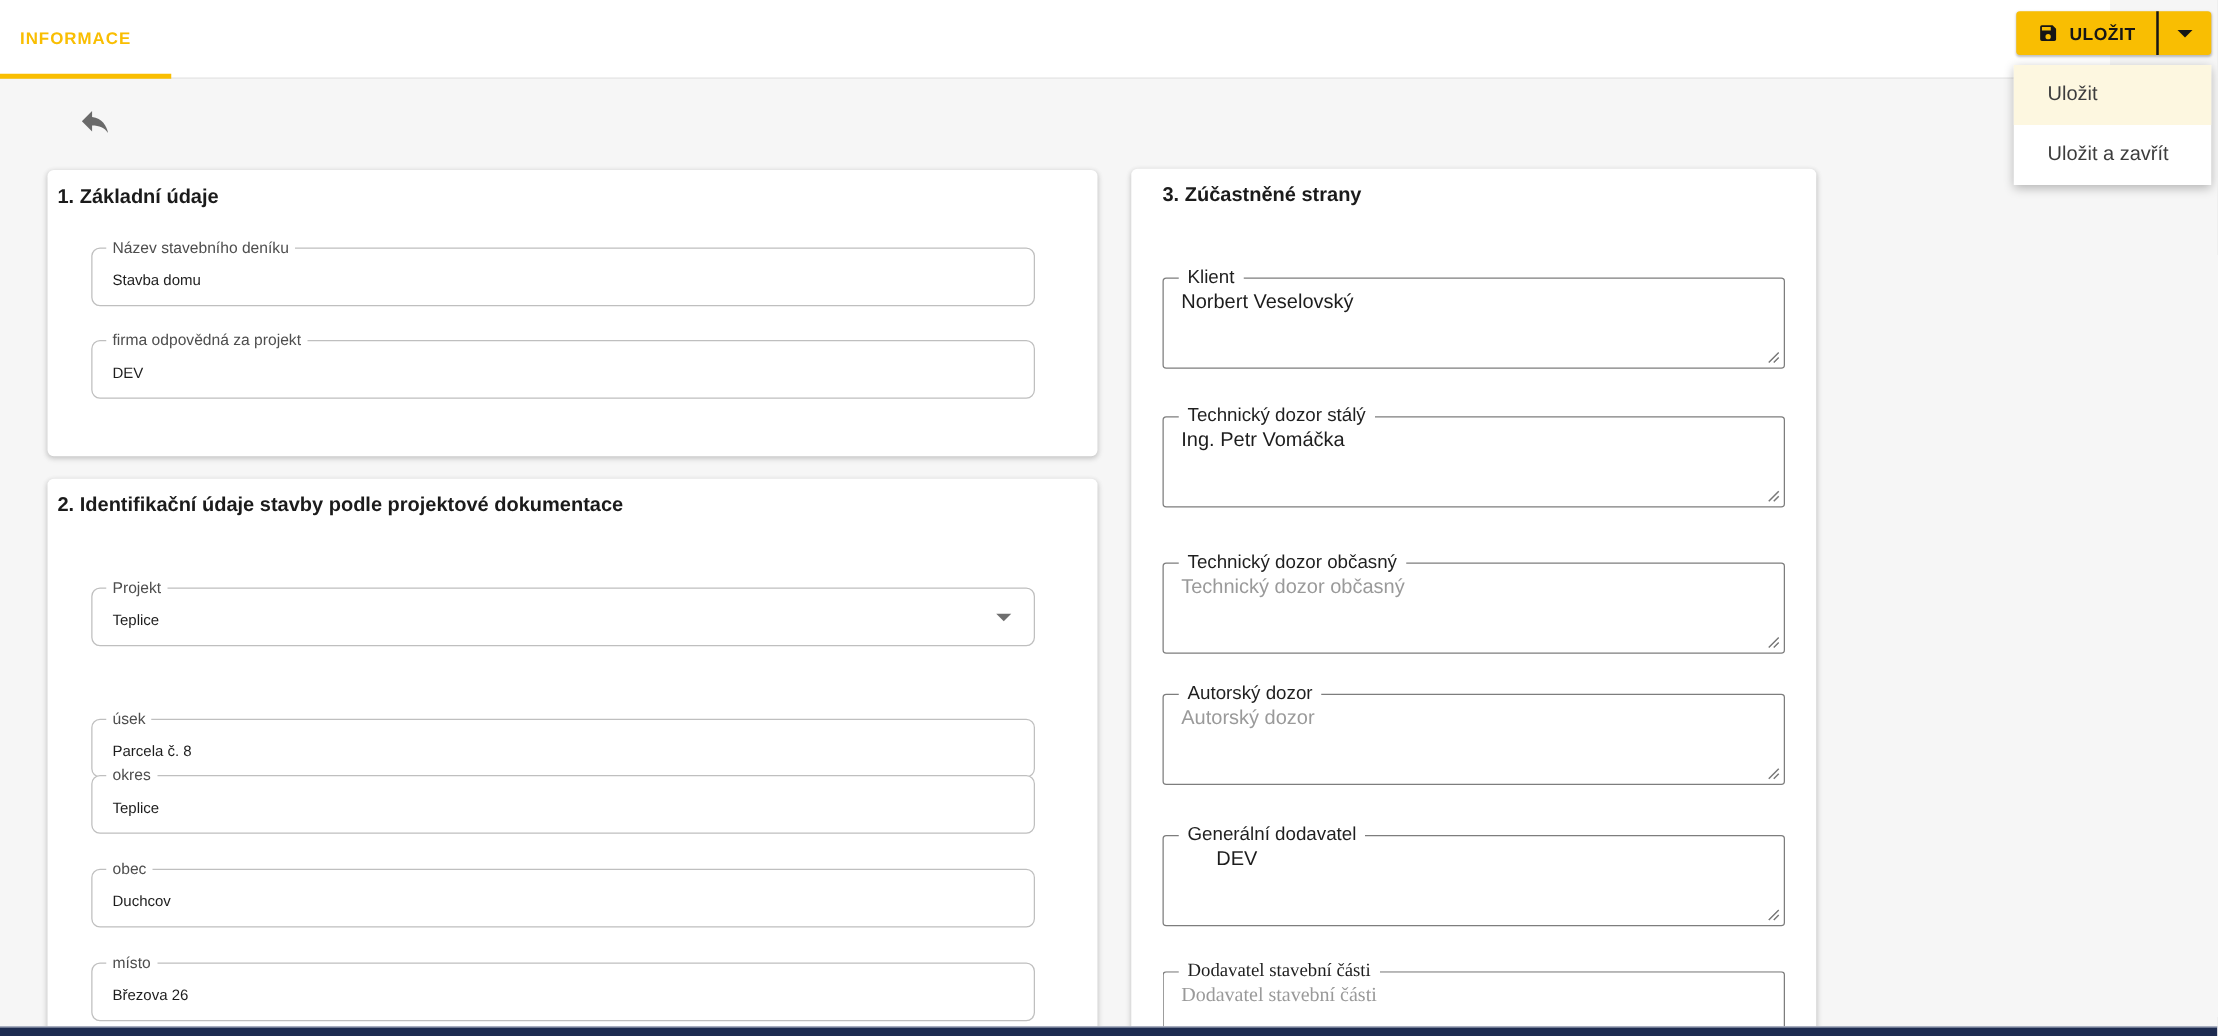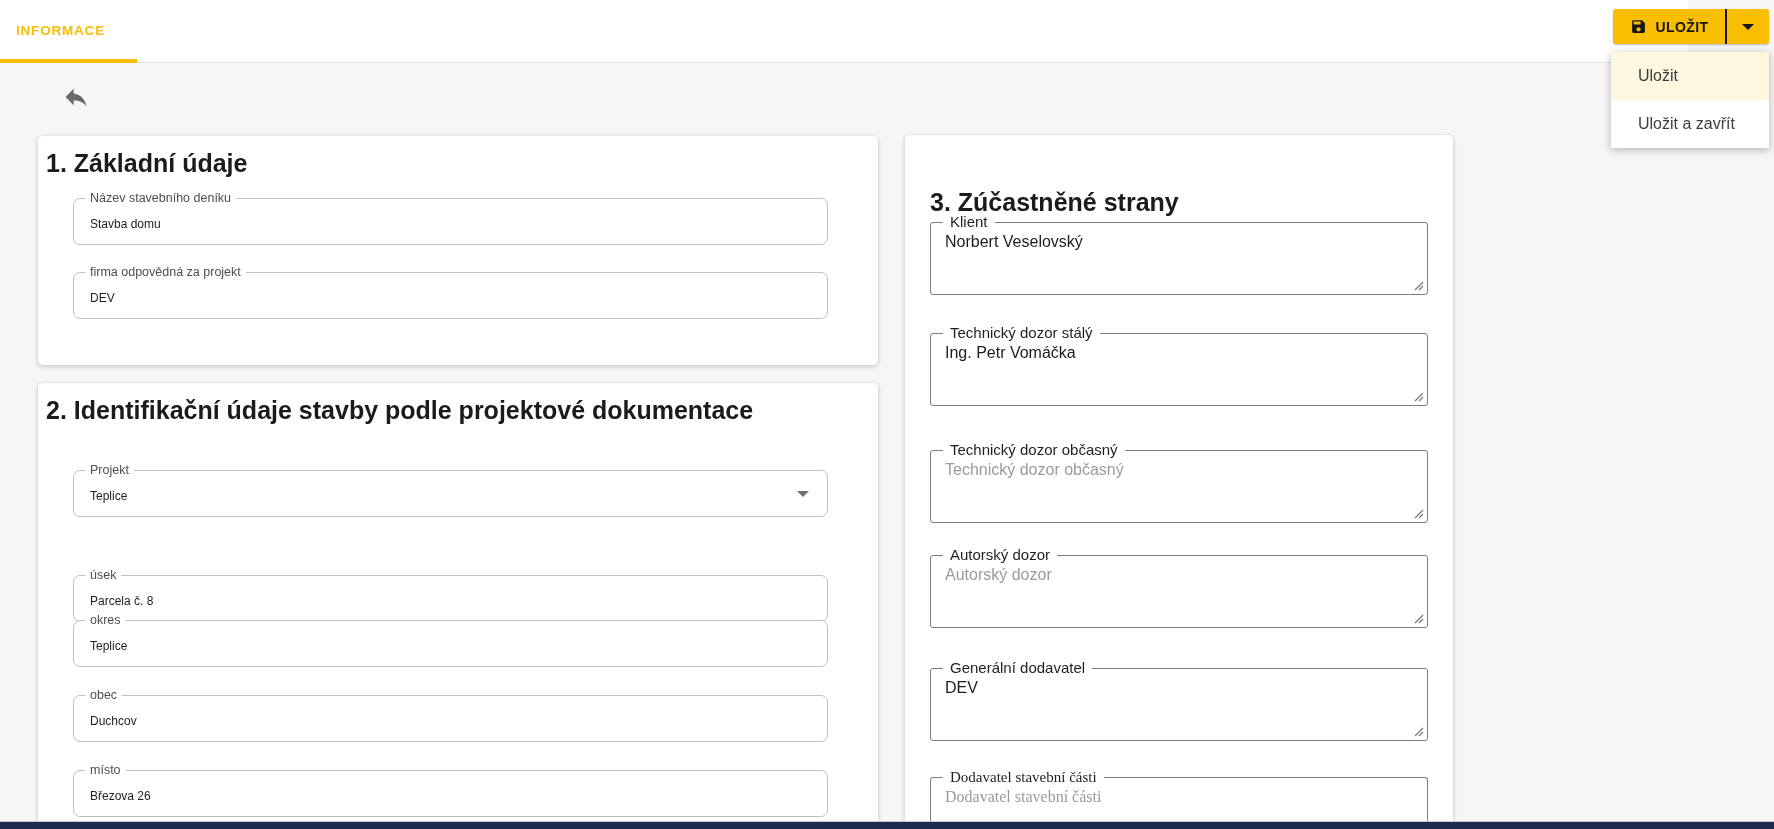--- a/index.html
+++ b/index.html
@@ -19,21 +19,21 @@
   .caret-down{width:0;height:0;border-left:6px solid transparent;border-right:6px solid transparent;border-top:6px solid #161616;}
 
   
   .menu{position:absolute;left:1611px;top:52px;width:158px;background:#ffffff;box-shadow:0 2px 8px rgba(0,0,0,.28);z-index:30;}
   .menu-item{height:48px;display:flex;align-items:center;padding-left:27px;font-size:16px;color:#3d3d3d;cursor:pointer;}
   .menu-item.hl{background:var(--menu-hl,#fdf7e0);}
 
   
   .back-btn{position:absolute;left:61px;top:83px;width:30px;height:28px;cursor:pointer;}
   .card{position:absolute;background:#ffffff;border-radius:5px;box-shadow:0 1px 4px rgba(0,0,0,.16),0 2px 6px rgba(0,0,0,.08);}
-  .card-title{position:absolute;font-weight:bold;color:#1b1b1b;font-size:25px;white-space:nowrap;}
+  .card-title{position:absolute;font-weight:bold;color:#1b1b1b;font-size:16px;white-space:nowrap;}
 
   
   .ofield{position:absolute;height:47px;border:1px solid #bfbfbf;border-radius:7px;background:#fff;box-sizing:border-box;}
   .ofield .flabel{position:absolute;top:-8px;left:11px;background:#fff;padding:0 5px;font-size:12.5px;color:#4e4e4e;line-height:15px;white-space:nowrap;}
   .ofield input{width:100%;height:100%;border:none;outline:none;background:transparent;padding:4px 16px 0;font-size:12px;color:#1d1d1d;font-family:inherit;box-sizing:border-box;}
   .sel-caret{position:absolute;right:18px;top:20px;width:0;height:0;border-left:6px solid transparent;border-right:6px solid transparent;border-top:6px solid #6f6f6f;pointer-events:none;}
 
   
   .tfield{position:absolute;height:73px;border:1px solid #7d7d7d;border-radius:3px;background:#fff;box-sizing:border-box;}
   .tfield .flabel{position:absolute;top:-10px;left:12px;background:#fff;padding:0 7px;font-size:15px;color:#1f1f1f;line-height:18px;white-space:nowrap;}
@@ -114,21 +114,21 @@
       <input type="text" value="Duchcov" style="">
     </div>
 
     <div class="ofield" style="left:35px;top:387px;width:755px;">
       <span class="flabel">místo</span>
       <input type="text" value="Březova 26" style="">
     </div>
   </div>
 
   <div class="card" style="left:905px;top:135px;width:548px;height:694px;border-bottom-left-radius:0;border-bottom-right-radius:0;">
-    <div class="card-title" style="left:25px;top:13px;margin-top:40px;">3. Zúčastněné strany</div>
+    <div class="card-title" style="left:25px;top:13px;">3. Zúčastněné strany</div>
 
     <div class="tfield" style="left:25px;top:87px;width:498px;">
       <span class="flabel">Klient</span>
       <textarea style="">Norbert Veselovský</textarea>
       <svg class="grip" viewBox="0 0 10 10">
           <path d="M9 1L1 9M9 5L5 9" stroke="#787878" stroke-width="1.2" fill="none"></path>
         </svg>
     </div>
 
     <div class="tfield" style="left:25px;top:198px;width:498px;">
@@ -148,21 +148,21 @@
     </div>
 
     <div class="tfield" style="left:25px;top:420px;width:498px;">
       <span class="flabel">Autorský dozor</span>
       <textarea placeholder="Autorský dozor" style=""></textarea>
       <svg class="grip" viewBox="0 0 10 10">
           <path d="M9 1L1 9M9 5L5 9" stroke="#787878" stroke-width="1.2" fill="none"></path>
         </svg>
     </div>
 
-    <div class="tfield" style="left:25px;top:533px;width:498px;">
+    <div class="tfield" style="left:25px;top:533px;width:498px;padding-left:28px;">
       <span class="flabel">Generální dodavatel</span>
       <textarea style="">DEV</textarea>
       <svg class="grip" viewBox="0 0 10 10">
           <path d="M9 1L1 9M9 5L5 9" stroke="#787878" stroke-width="1.2" fill="none"></path>
         </svg>
     </div>
 
     <div class="tfield" style="left:25px;top:642px;width:498px;height:52px;border-bottom:none;font-family:Liberation Serif, serif;">
       <span class="flabel">Dodavatel stavební části</span>
       <textarea placeholder="Dodavatel stavební části" style=""></textarea>

